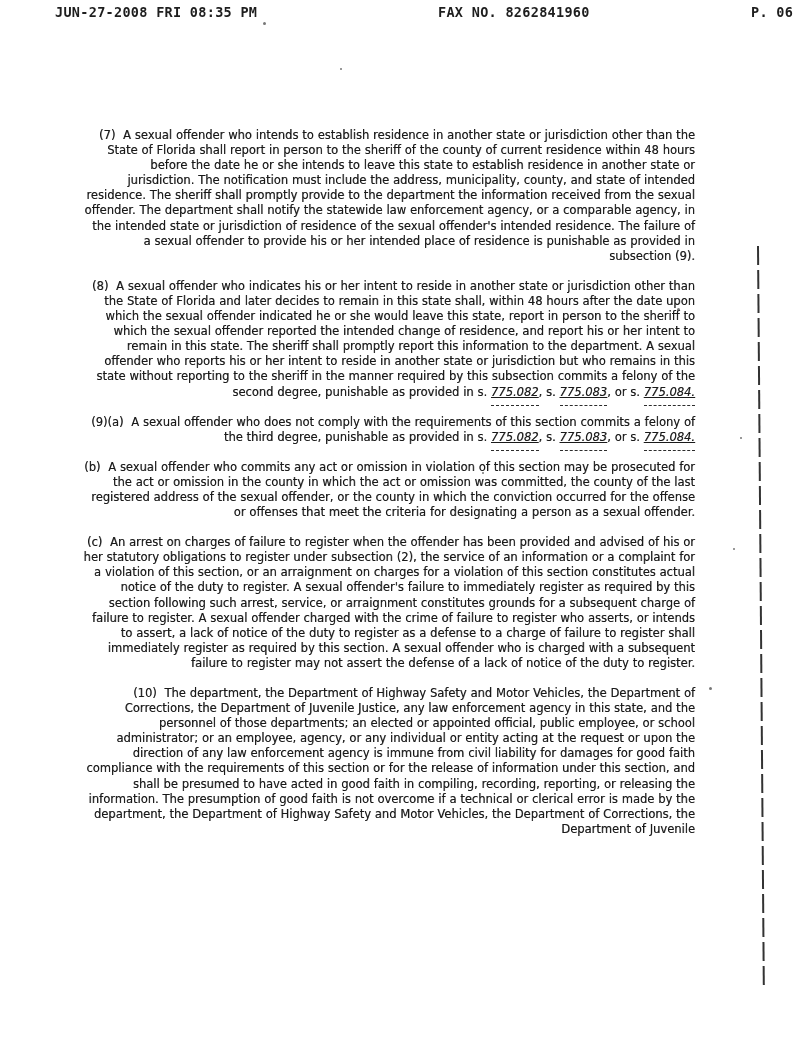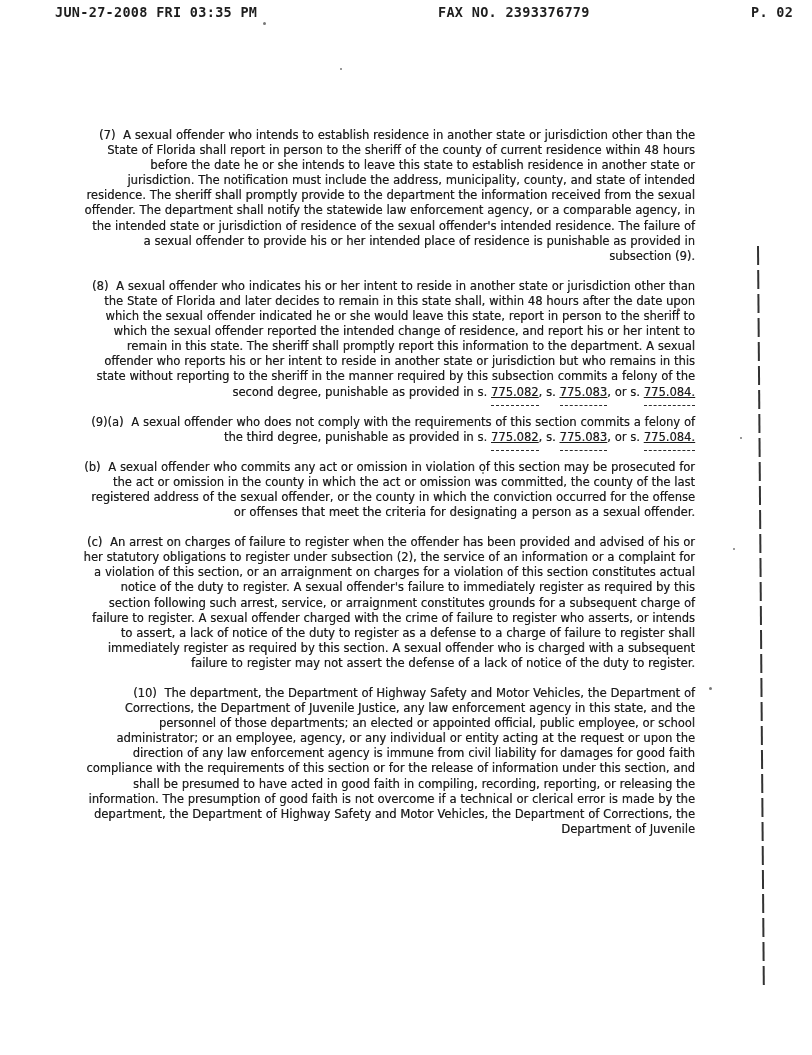--- a/index.html
+++ b/index.html
@@ -43,20 +43,21 @@
   }
   .para {
     margin: 0 0 15px 0;
     text-shadow: 0.35px 0 0 rgba(25, 25, 25, 0.55);
     word-spacing: 0.2px;
   }
   .uref {
     text-decoration: underline;
     border-bottom: 1px dashed #2c2c2c;
     padding-bottom: 6px;
+    font-style: italic;
   }
   .dashline {
     position: absolute;
     left: 757px;
     top: 246px;
     width: 2.4px;
     height: 742px;
     background: repeating-linear-gradient(
       to bottom,
       #171717 0px, #171717 19px,
@@ -72,23 +73,23 @@
     border-radius: 50%;
     opacity: 0.75;
   }
 </style>
 </head>
 <body>
 
 <div class="page">
 
   <header class="fax-header">
-    <span class="hdr-left">JUN-27-2008 FRI 03:35 PM</span>
-    <span class="hdr-center">FAX NO. 2393376779</span>
-    <span class="hdr-right">P. 02</span>
+    <span class="hdr-left">JUN-27-2008 FRI 08:35 PM</span>
+    <span class="hdr-center">FAX NO. 8262841960</span>
+    <span class="hdr-right">P. 06</span>
   </header>
 
   <main class="doc">
     <div>
         <div class="para"><span>(7)&nbsp; A sexual offender who intends to establish residence in another state or jurisdiction other than the State of Florida shall report in person to the sheriff of the county of current residence within 48 hours before the date he or she intends to leave this state to establish residence in another state or jurisdiction. The notification must include the address, municipality, county, and state of intended residence. The sheriff shall promptly provide to the department the information received from the sexual offender. The department shall notify the statewide law enforcement agency, or a comparable agency, in the intended state or jurisdiction of residence of the sexual offender's intended residence. The failure of a sexual offender to provide his or her intended place of residence is punishable as provided in subsection (9).</span></div>
         <div class="para"><span>(8)&nbsp; A sexual offender who indicates his or her intent to reside in another state or jurisdiction other than the State of Florida and later decides to remain in this state shall, within 48 hours after the date upon which the sexual offender indicated he or she would leave this state, report in person to the sheriff to which the sexual offender reported the intended change of residence, and report his or her intent to remain in this state. The sheriff shall promptly report this information to the department. A sexual offender who reports his or her intent to reside in another state or jurisdiction but who remains in this state without reporting to the sheriff in the manner required by this subsection commits a felony of the second degree, punishable as provided in s. </span><span class="uref">775.082</span><span>, s. </span><span class="uref">775.083</span><span>, or s. </span><span class="uref">775.084.</span></div>
         <div class="para"><span>(9)(a)&nbsp; A sexual offender who does not comply with the requirements of this section commits a felony of the third degree, punishable as provided in s. </span><span class="uref">775.082</span><span>, s. </span><span class="uref">775.083</span><span>, or s. </span><span class="uref">775.084.</span></div>
         <div class="para"><span>(b)&nbsp; A sexual offender who commits any act or omission in violation of this section may be prosecuted for the act or omission in the county in which the act or omission was committed, the county of the last registered address of the sexual offender, or the county in which the conviction occurred for the offense or offenses that meet the criteria for designating a person as a sexual offender.</span></div>
         <div class="para"><span>(c)&nbsp; An arrest on charges of failure to register when the offender has been provided and advised of his or her statutory obligations to register under subsection (2), the service of an information or a complaint for a violation of this section, or an arraignment on charges for a violation of this section constitutes actual notice of the duty to register. A sexual offender's failure to immediately register as required by this section following such arrest, service, or arraignment constitutes grounds for a subsequent charge of failure to register. A sexual offender charged with the crime of failure to register who asserts, or intends to assert, a lack of notice of the duty to register as a defense to a charge of failure to register shall immediately register as required by this section. A sexual offender who is charged with a subsequent failure to register may not assert the defense of a lack of notice of the duty to register.</span></div>
         <div class="para"><span>(10)&nbsp; The department, the Department of Highway Safety and Motor Vehicles, the Department of Corrections, the Department of Juvenile Justice, any law enforcement agency in this state, and the personnel of those departments; an elected or appointed official, public employee, or school administrator; or an employee, agency, or any individual or entity acting at the request or upon the direction of any law enforcement agency is immune from civil liability for damages for good faith compliance with the requirements of this section or for the release of information under this section, and shall be presumed to have acted in good faith in compiling, recording, reporting, or releasing the information. The presumption of good faith is not overcome if a technical or clerical error is made by the department, the Department of Highway Safety and Motor Vehicles, the Department of Corrections, the Department of Juvenile</span></div>

